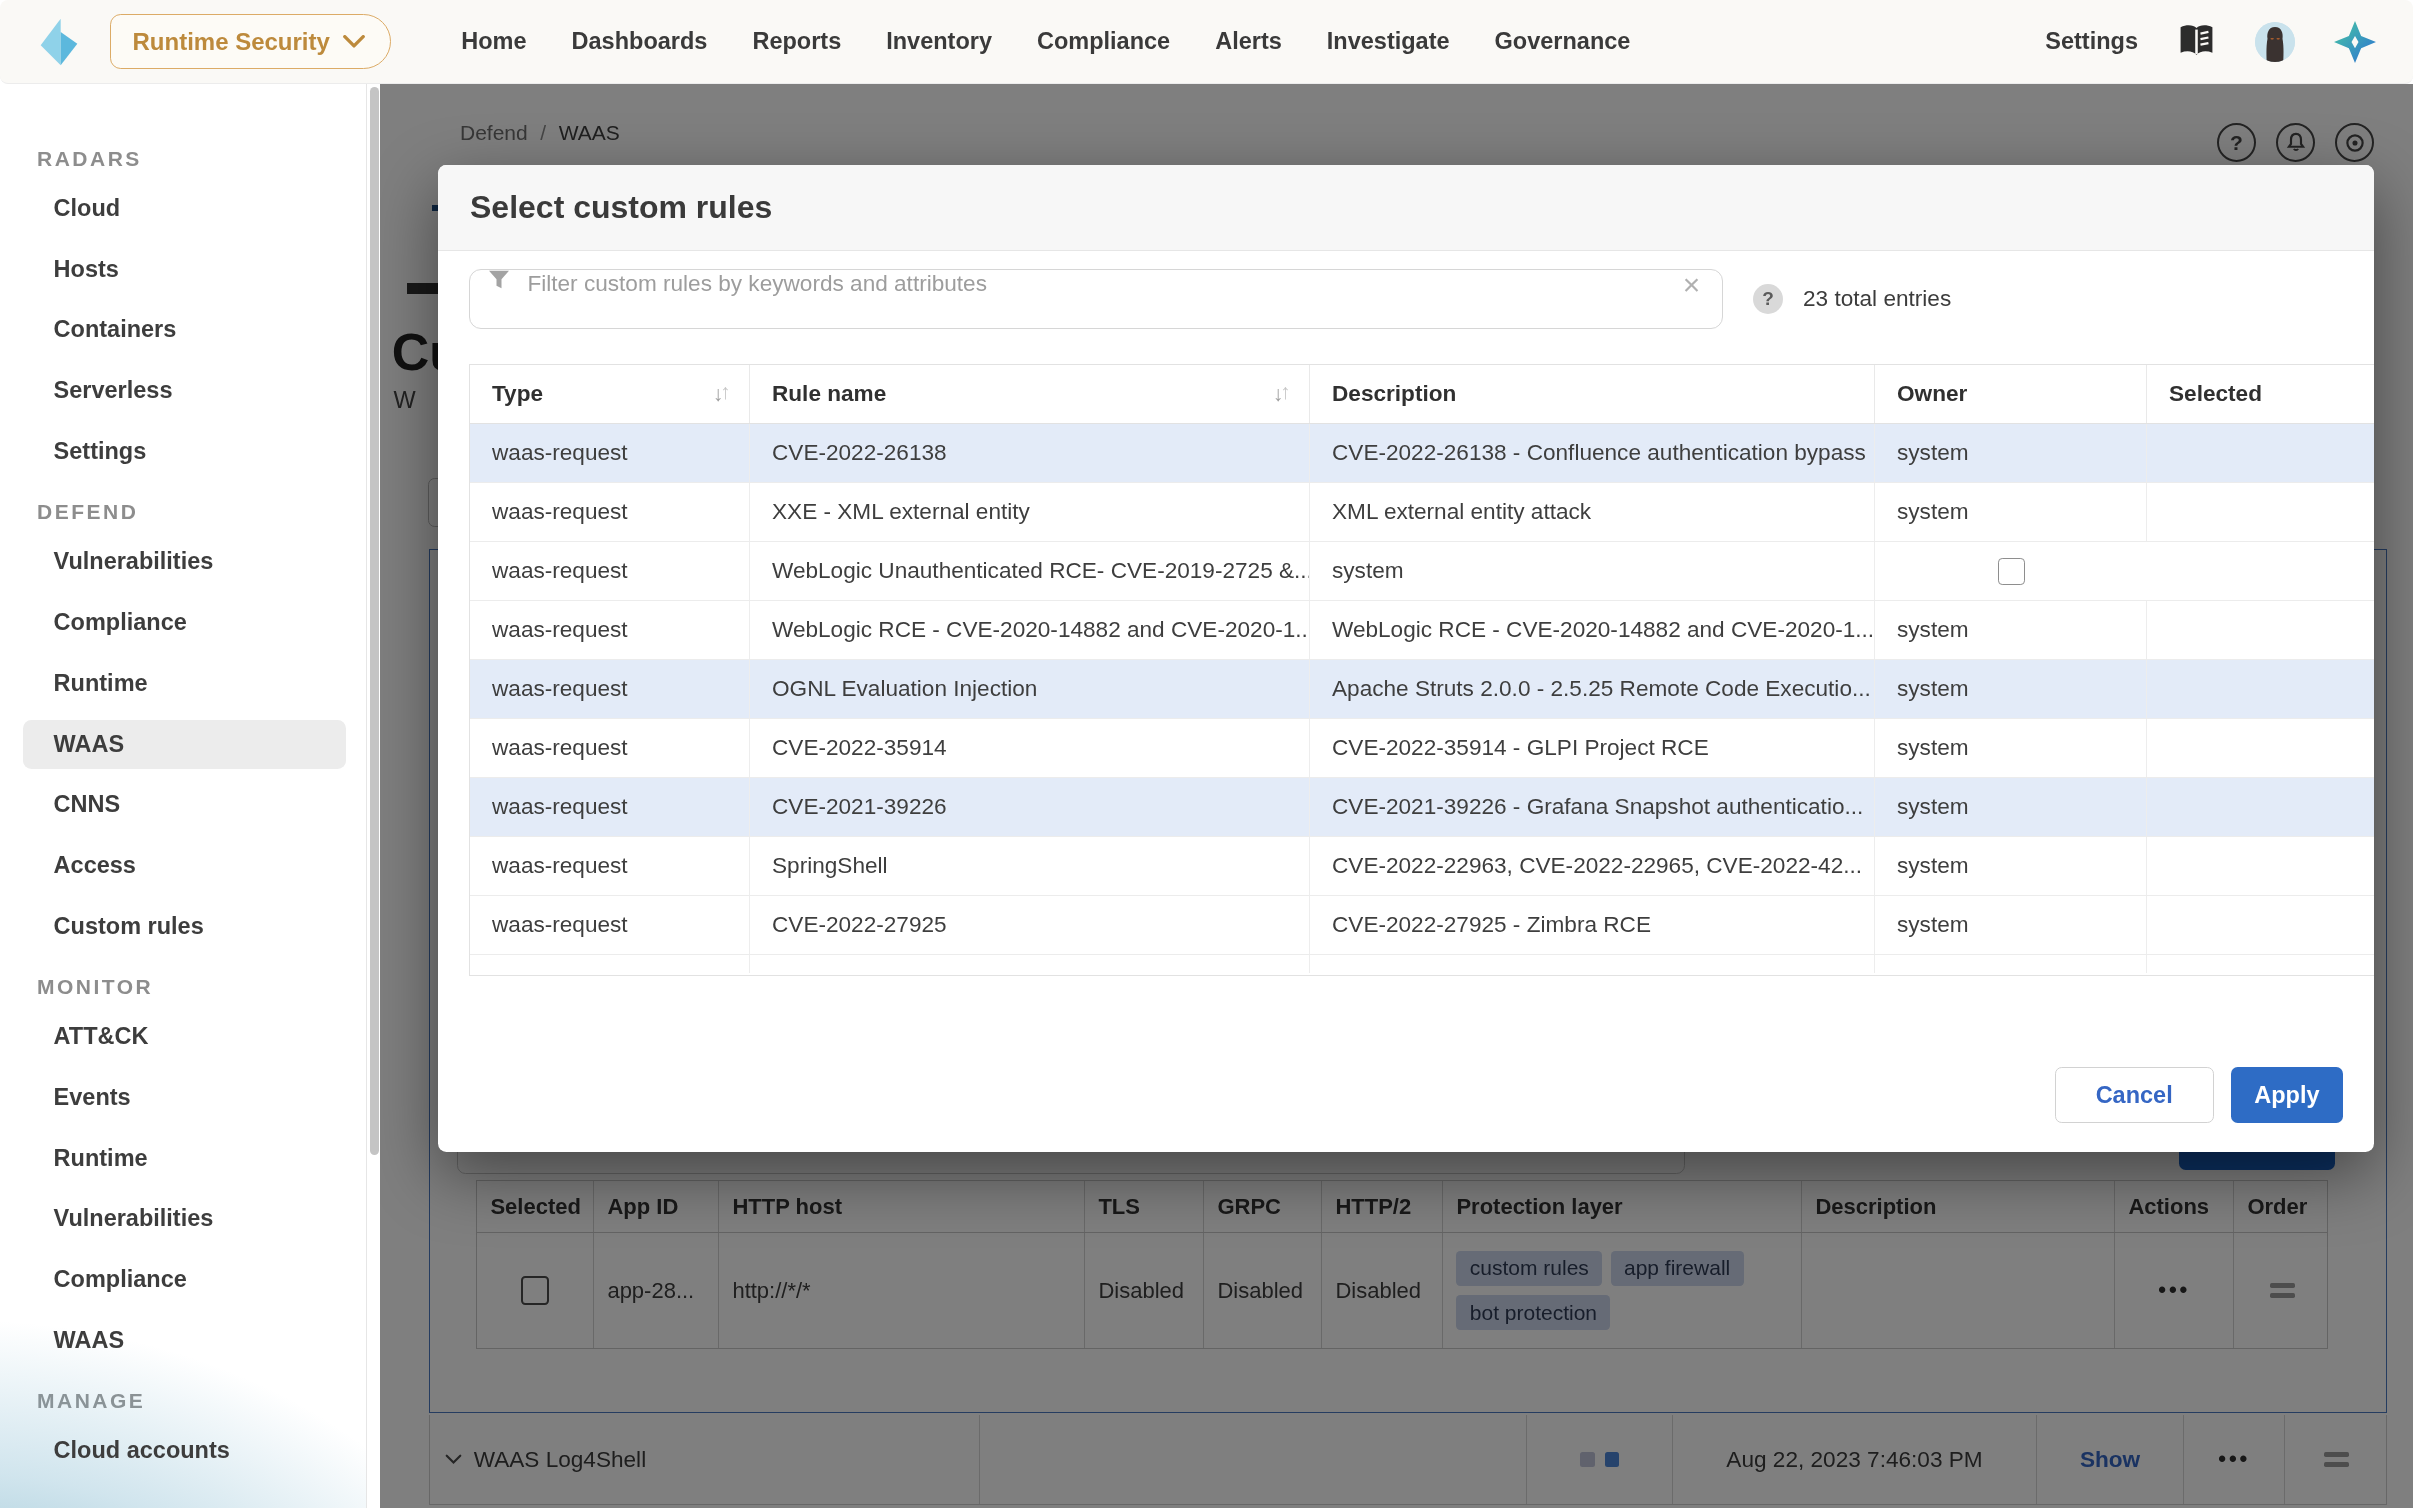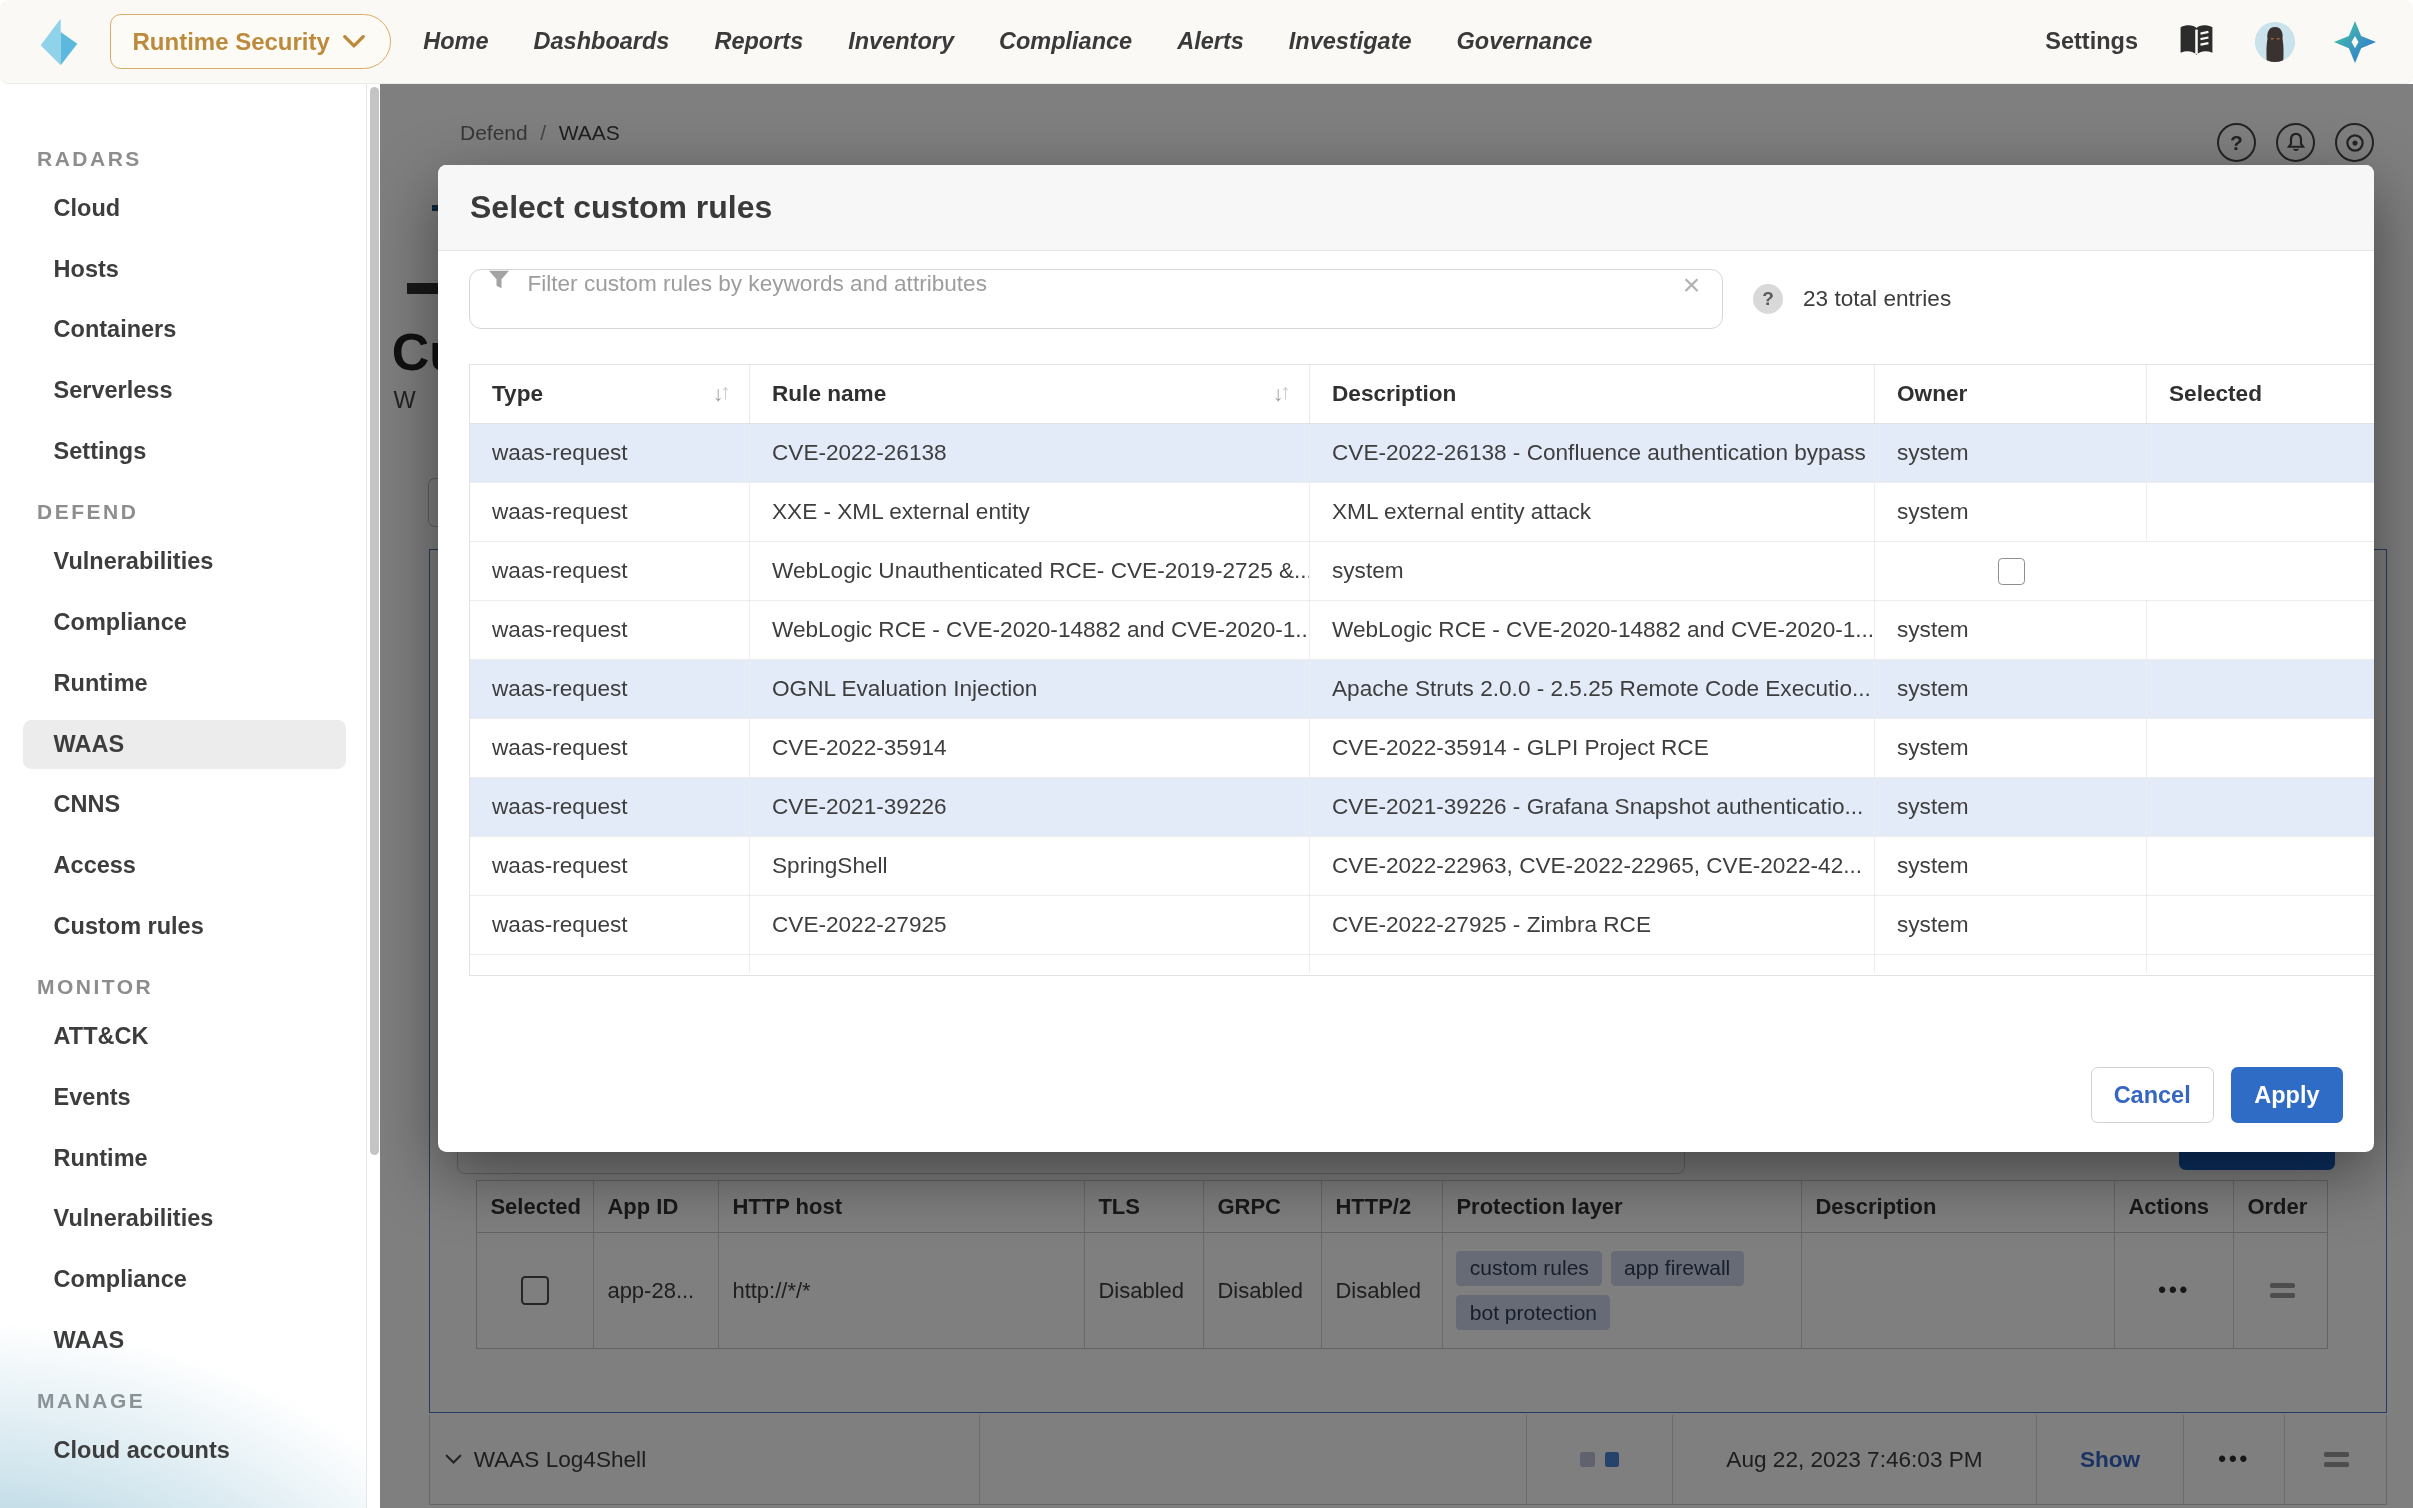--- a/index.html
+++ b/index.html
@@ -14,21 +14,21 @@
     position:absolute; top:0; left:0; width:2413px; height:84px; z-index:10;
     background:#faf9f6; border-bottom:0.8px solid #ececec;
     display:flex; align-items:center; padding:0 37px;border-radius:8px;
   }
   .logo { width:44px; height:50px; flex:none; }
   .brand-pill {
     margin-left:28.5px; height:55px; display:flex; align-items:center; gap:13.4px;
     padding:0 25px 0 22px; border:1.7px solid #dcab66; border-radius:11.7px 30px 30px 11.7px;
     background:#fdfbf6; color:#bd8a3c; font-size:24px; font-weight:700; cursor:pointer;
   }
-  .nav-items { display:flex; gap:45px; margin-left:32px;font-style:italic; }
+  .nav-items { display:flex; gap:45px; margin-left:70px; }
   .nav-item { font-size:23.5px; font-weight:600; color:#3a3a3a; cursor:pointer; }
   .nav-right { margin-left:auto; display:flex; align-items:center; gap:39px; }
   .settings-link { font-size:23.5px; font-weight:600; color:#3a3a3a; cursor:pointer; }
   .avatar { width:40px; height:40px; border-radius:50%; background:#c9e2ec; overflow:hidden; }
 
   
   .sidebar {
     position:absolute; top:84px; left:0; width:366px; height:1425px; z-index:9;
     background:#ffffff; padding-top:50px; overflow:hidden;
   }
@@ -145,21 +145,21 @@
   .mrow .cell:last-child { border-right:none; justify-content:center; }
   .mrow.partial { height:17.6px; border-bottom:none; }
   .cb { width:27px; height:27px; border:1.7px solid #8e8e8e; border-radius:4.2px; background:#fff; position:relative; flex:none; cursor:pointer; }
   .cb.on { background:#2f6ec7; border-color:#2f6ec7; }
   .cb.on::after {
     content:""; position:absolute; left:5px; top:5.9px; width:12.6px; height:6.7px;
     border-left:2.5px solid #fff; border-bottom:2.5px solid #fff; transform:rotate(-45deg);
   }
   .modal-actions { position:absolute; right:31px; bottom:29px; display:flex; gap:17px; }
   .btn { height:56px; border-radius:6.7px; font-size:23.5px; font-weight:600; display:flex; align-items:center; justify-content:center; cursor:pointer; font-family:"Liberation Sans",sans-serif; }
-  .btn-cancel { min-width:105px; padding:0 22px; background:#fff; border:1.7px solid #d2d2d2; color:#3566c4; }
+  .btn-cancel { min-width:105px; padding:0 40px; background:#fff; border:1.7px solid #d2d2d2; color:#3566c4; }
   .btn-apply { min-width:109px; padding:0 23.5px; background:#2e6cc5; border:none; color:#fff; }
 </style>
 </head>
 <body>
 
 <div class="topnav">
   <svg class="logo" viewBox="0 0 26 30">
     <polygon points="2,17 14,1 14,29" fill="#8fd2e9"></polygon>
     <polygon points="14,9 24,16 14,29" fill="#5cb8dd"></polygon>
   </svg>

